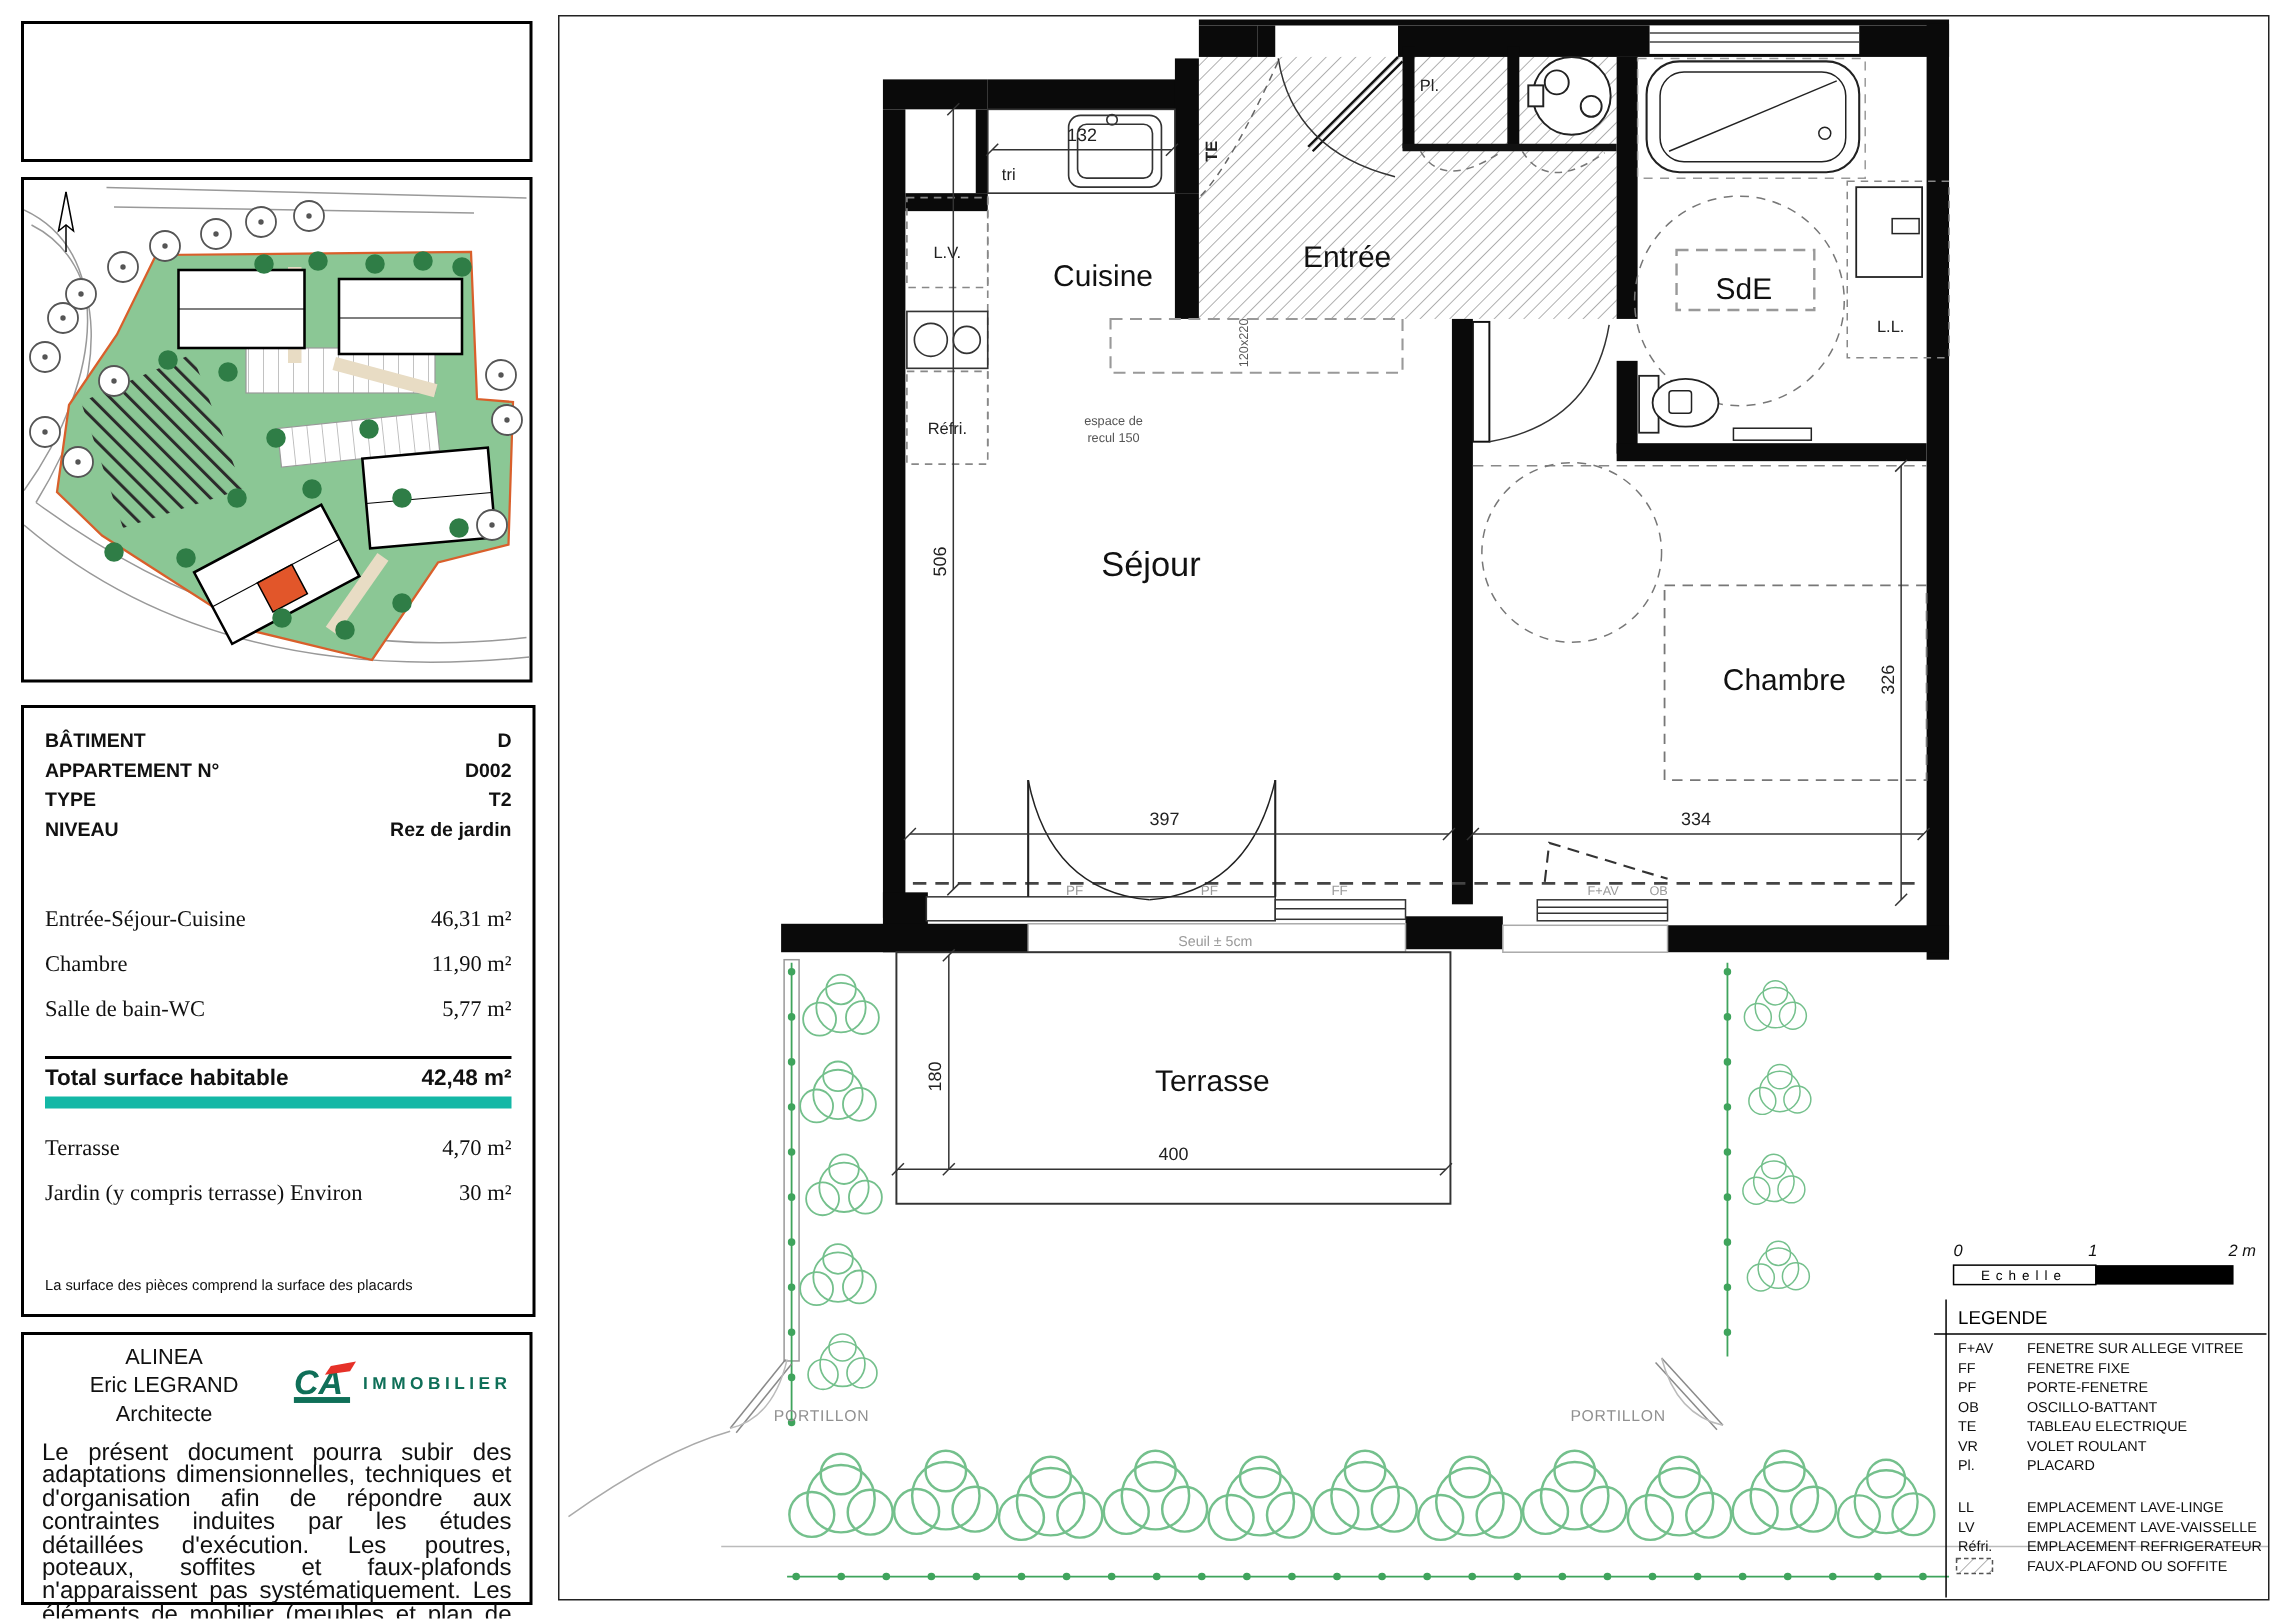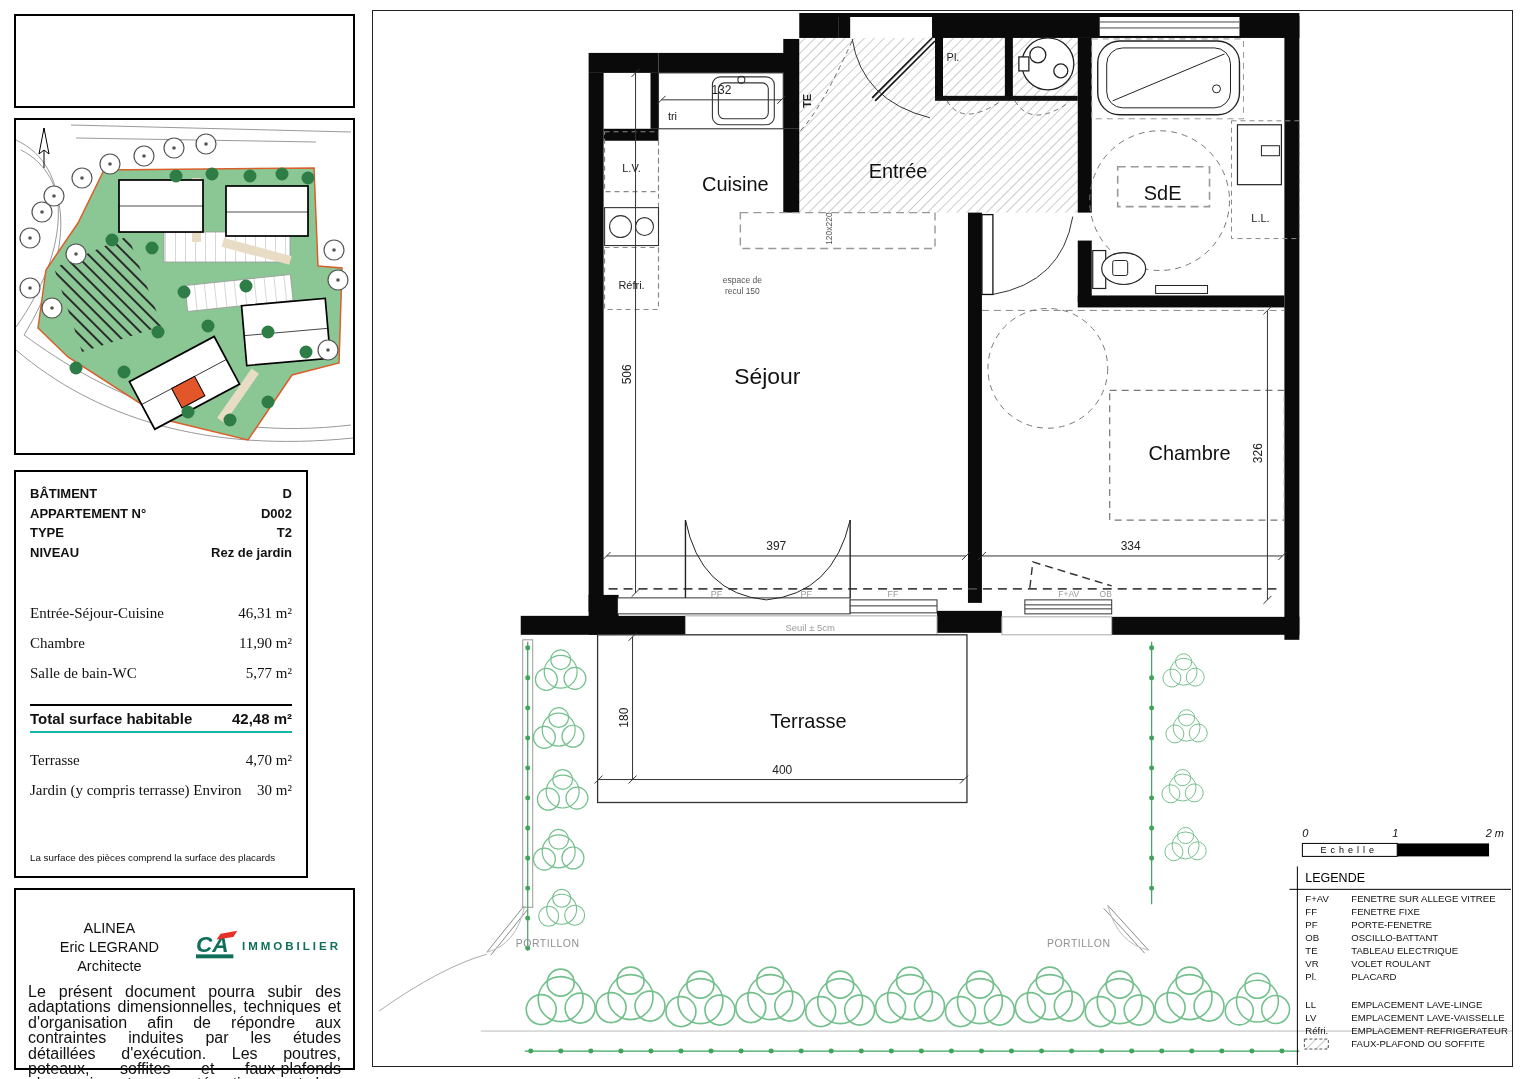--- a/index.html
+++ b/index.html
@@ -5,30 +5,30 @@
   html,body{margin:0;padding:0;}
   body{width:1528px;height:1079px;position:relative;background:#fff;
        font-family:"Liberation Sans",sans-serif;color:#111;overflow:hidden;}
   .abs{position:absolute;box-sizing:border-box;}
   
   #logo-box{left:14px;top:14px;width:341px;height:94px;border:2px solid #000;
             display:flex;align-items:center;justify-content:center;}
   #logo-box .t{font-family:"DejaVu Serif",serif;font-size:44px;color:#fff;letter-spacing:2px;}
   #site-box{left:14px;top:118px;width:341px;height:337px;border:2px solid #000;background:#fff;}
   #site-box svg{width:100%;height:100%;display:block;}
-  #info-box{left:14px;top:470px;width:294px;height:408px;border:2px solid #000;background:#fff;
+  #info-box{left:14px;top:470px;width:343px;height:408px;border:2px solid #000;background:#fff;
             padding:12px 14px;}
   .irow{display:flex;justify-content:space-between;font-size:13px;font-weight:bold;line-height:19.5px;}
   .sect{margin-top:36px;}
   .srow{display:flex;justify-content:space-between;font-size:15px;line-height:30px;font-family:Liberation Serif, serif;}
   .total{display:flex;justify-content:space-between;font-weight:bold;font-size:15px;
-         border-top:2px solid #000;border-bottom:2px solid #14b8a6;padding:4px 0;margin:16px 0 12px;}
+         border-top:2px solid #000;border-bottom:8px solid #14b8a6;padding:4px 0;margin:16px 0 12px;}
   .note{position:absolute;left:14px;bottom:13px;font-size:9.8px;}
   #arch-box{left:14px;top:888px;width:341px;height:182px;border:2px solid #000;background:#fff;
-            padding:24px 12px;}
+            padding:1px 12px;}
   .arch-top{display:flex;}
   .names{width:52%;text-align:center;font-size:14.5px;line-height:19px;padding-top:5px;}
   .calogo{width:48%;display:flex;flex-direction:row;align-items:center;}
   .immo{color:#0f6f58;font-weight:bold;letter-spacing:3px;font-size:11.5px;margin-top:1px;}
   .disclaimer{font-size:16px;line-height:15.4px;text-align:justify;margin-top:8px;}
   .date{font-size:15px;margin-top:7px;}
   
   #plan-page{left:372px;top:10px;width:1141px;height:1057px;border:1.5px solid #222;background:#fff;}
   #plan-page svg{width:100%;height:100%;display:block;}
   text{font-family:"Liberation Sans",sans-serif;}

